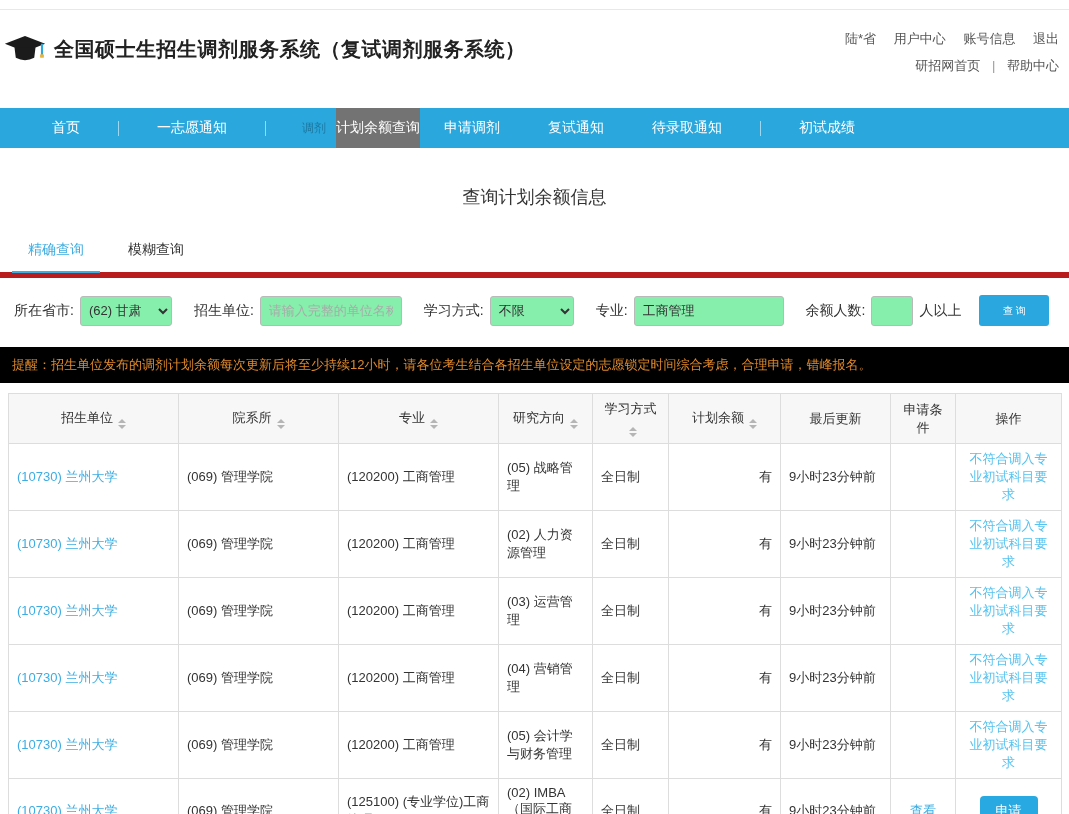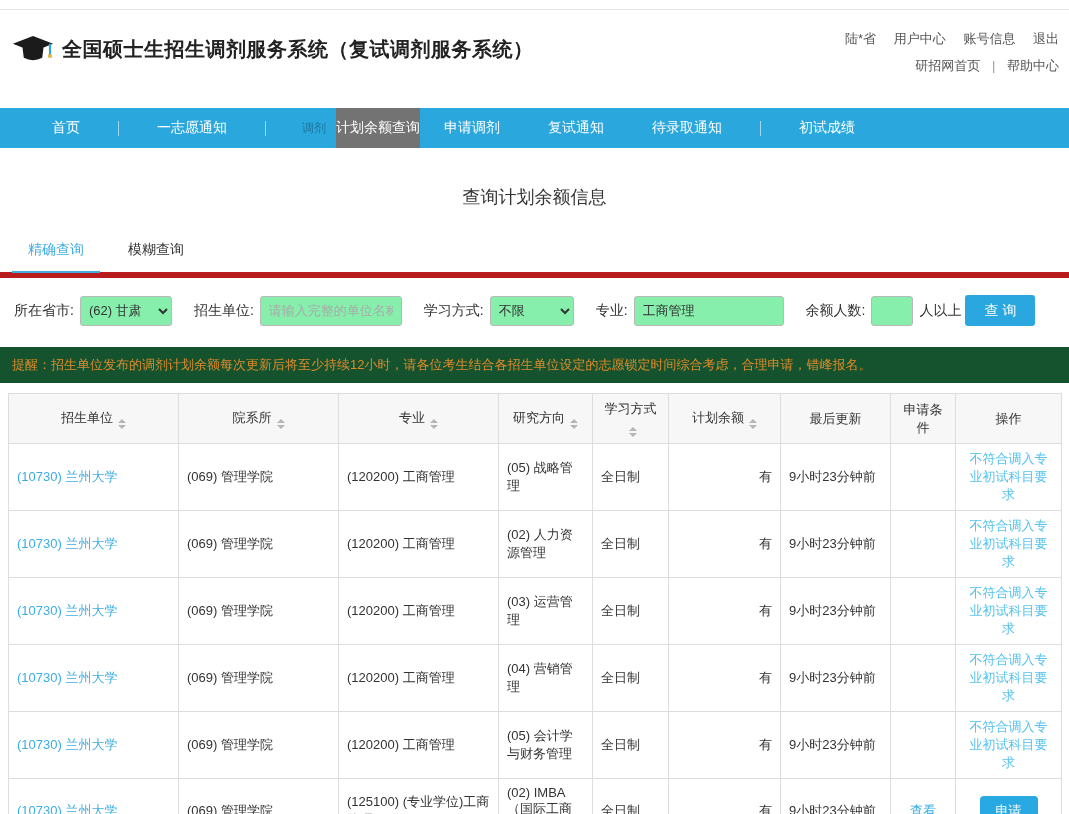--- a/index.html
+++ b/index.html
@@ -2,21 +2,21 @@
 <html><head>
 <meta charset="utf-8">
 <style>
   * { margin:0; padding:0; box-sizing:border-box; }
   html,body { width:1069px; height:814px; overflow:hidden; background:#fff;
     font-family:"Liberation Sans","DejaVu Sans",sans-serif; color:#333; }
   .hairline { border-top:1px solid #e8e8e8; margin-top:9px; }
 
   
   .top-header { position:relative; height:98px; background:#fff; }
-  .brand { position:absolute; left:12px; top:24px; display:flex; align-items:center; }
+  .brand { position:absolute; left:4px; top:24px; display:flex; align-items:center; }
   .brand h1 { font-size:20px; font-weight:bold; color:#222; margin-left:8px; letter-spacing:0.5px; }
   .cap-icon { width:42px; height:30px; }
   .user-links { position:absolute; right:10px; top:20px; text-align:right; font-size:13px; color:#555; }
   .user-links .row { margin-bottom:9px; }
   .user-links a { color:#555; text-decoration:none; margin-left:14px; cursor:pointer; }
   .user-links .uname { margin-left:4px; }
   .user-links .sep { color:#999; margin-left:8px; }
   .user-links .row2 a { margin-left:8px; }
 
   
@@ -38,25 +38,25 @@
   .filters label { color:#333; }
   .ctrl { height:30px; border:1px solid #b9b9b9; border-radius:3px; background:#86efac; font-size:13px;
     font-family:"Liberation Sans","DejaVu Sans",sans-serif; color:#333; }
   select.ctrl { padding:0 4px; }
   input.ctrl { padding:0 8px; }
   input.ctrl::placeholder { color:#aaa; }
   .gap-s { margin-left:6px; } .gap-m { margin-left:22px; }
   .w-province { width:92px; } .w-unit { width:142px; } .w-study { width:84px; }
   .w-major { width:150px; } .w-quota { width:42px; }
   .suffix { margin-left:6px; }
-  .search-btn { margin-left:4px; width:70px; height:31px; background:#2ba7e0; color:#fff; border:none;
-    border-radius:3px; font-size:14px; cursor:pointer; font-family:inherit; }
-
-  
-  .notice { margin-top:21px; background:#14532d; color:#e0892c; font-size:13px; padding:9px 12px; }
+  .search-btn { margin-left:18px; width:70px; height:31px; background:#2ba7e0; color:#fff; border:none;
+    border-radius:3px; font-size:10px; cursor:pointer; font-family:inherit; }
+
+  
+  .notice { margin-top:21px; background:#000000; color:#e0892c; font-size:13px; padding:9px 12px; }
 
   
   .tbl-wrap { margin:10px 8px 0; }
   table { width:1053px; border-collapse:collapse; table-layout:fixed; font-size:13px; }
   th,td { border:1px solid #ddd; padding:6px 8px; vertical-align:middle; word-break:break-word; }
   thead th { background:#f7f7f7; font-weight:normal; color:#333; text-align:center; height:41px; }
   tbody td { height:44px; color:#333; background:#fff; }
   .sort { display:inline-flex; flex-direction:column; margin-left:5px; vertical-align:-1px; }
   .sort i { display:block; width:0; height:0; border-left:4px solid transparent; border-right:4px solid transparent; }
   .sort .up { border-bottom:4px solid #b5b5b5; margin-bottom:2px; }

